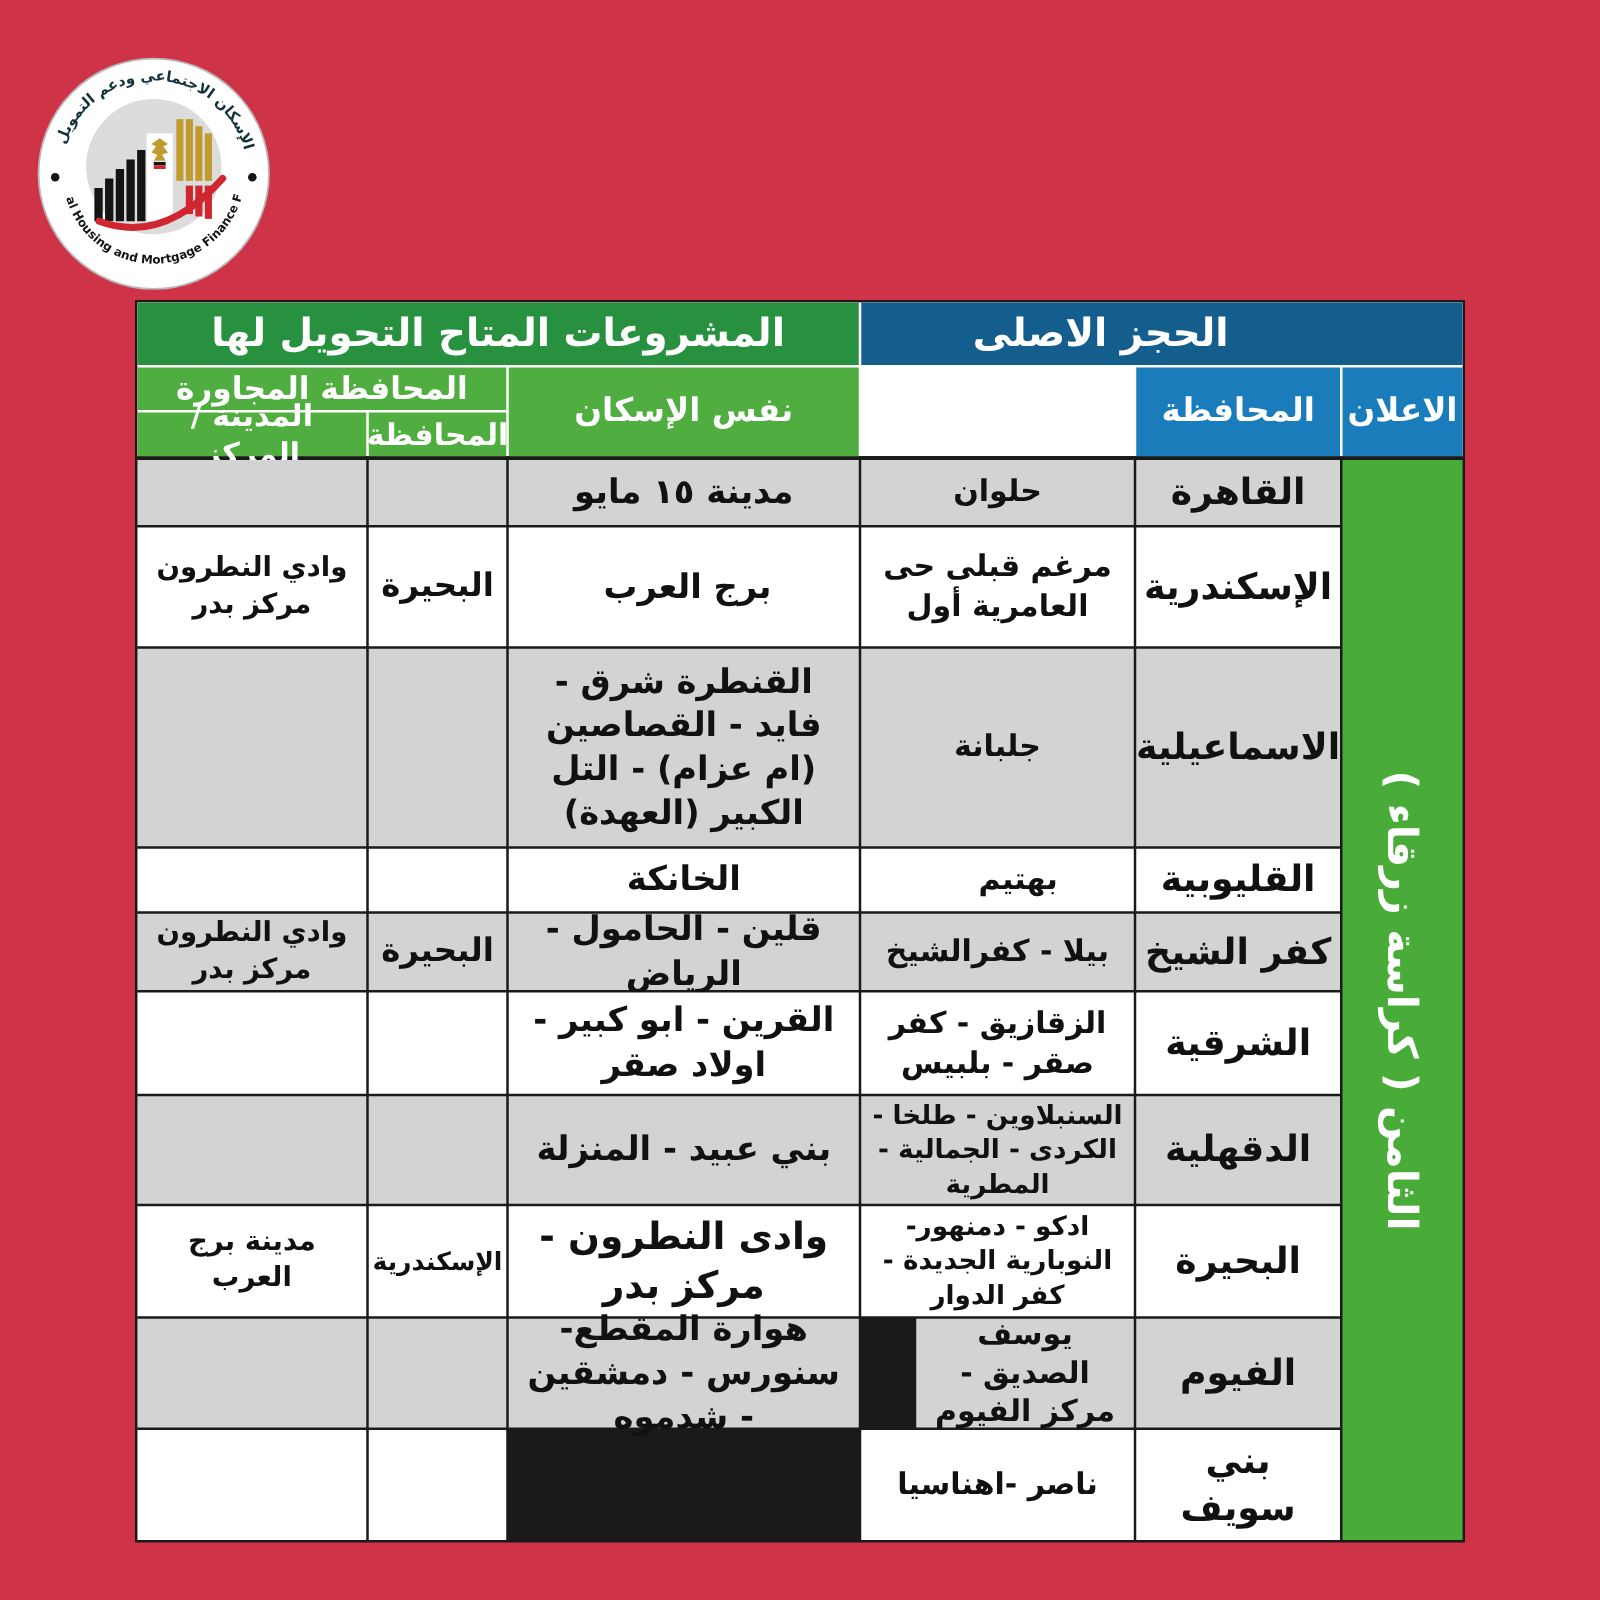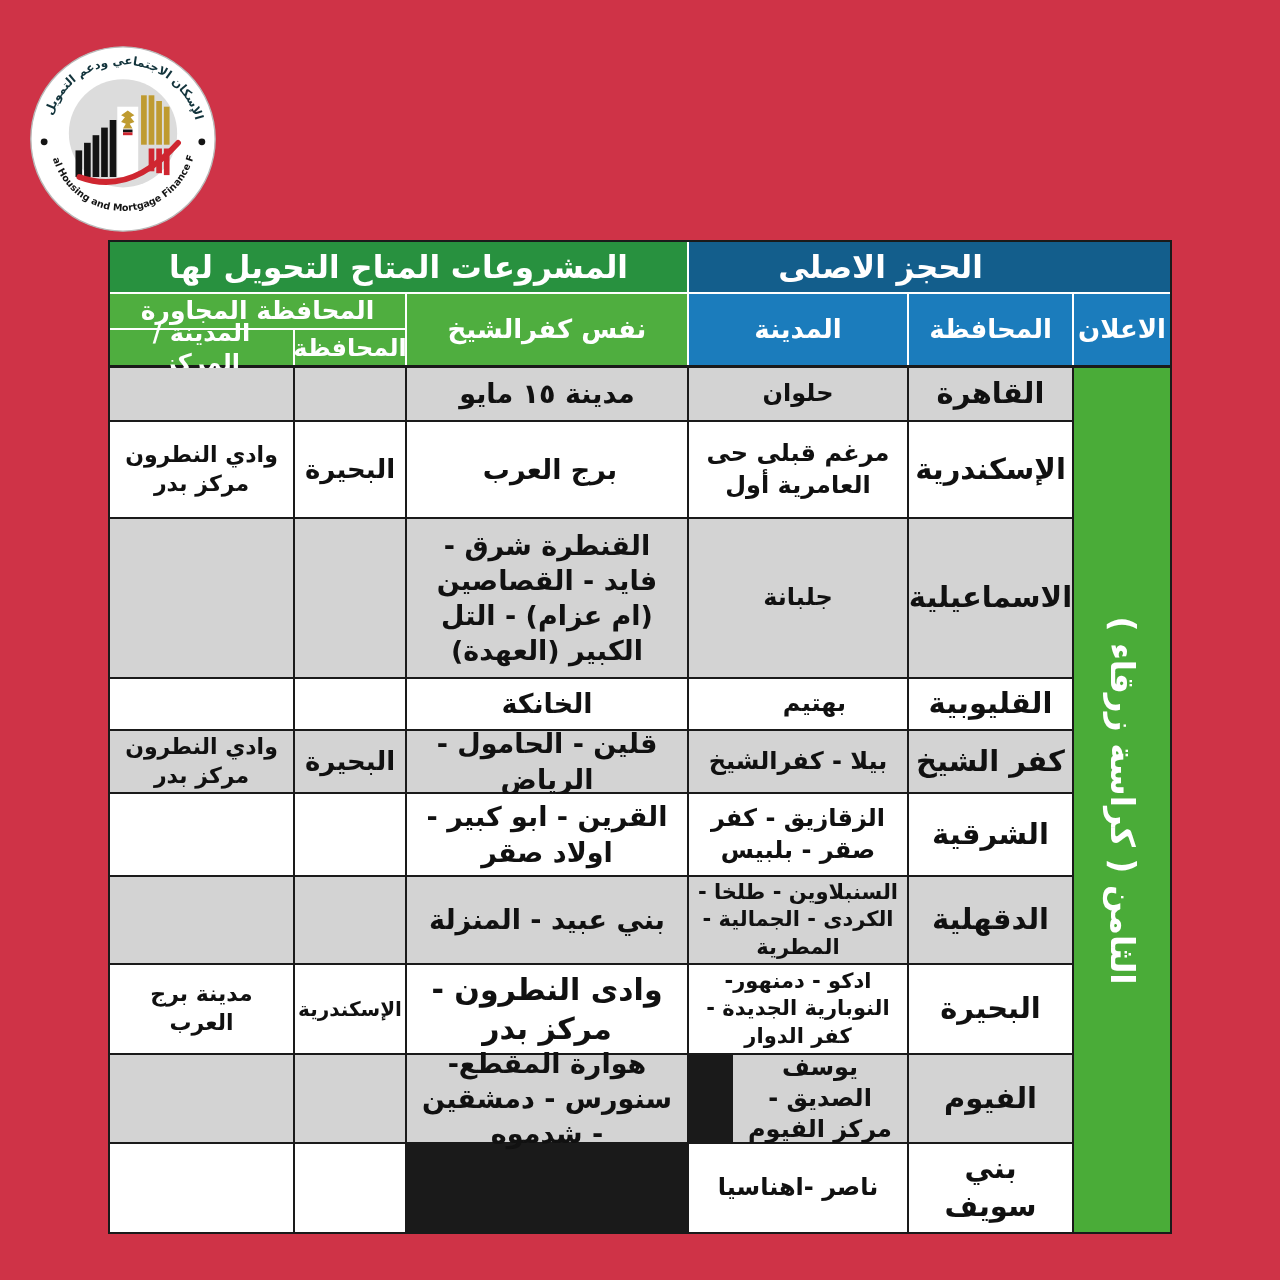--- a/index.html
+++ b/index.html
@@ -109,22 +109,21 @@
   </svg>
 </div>
 
 <div class="table-wrap">
 
   <div class="hgrid">
     <div class="hc dark-blue" style="grid-area:1/1/2/4;padding-right:98px;">الحجز الاصلى</div>
     <div class="hc dark-green" style="grid-area:1/4/2/7;">المشروعات المتاح التحويل لها</div>
     <div class="hc light-blue" style="grid-area:2/1/4/2;">الاعلان</div>
     <div class="hc light-blue" style="grid-area:2/2/4/3;">المحافظة</div>
-    <div class="hc light-blue" style="grid-area:2/3/4/4;">المدينة</div>
-    <div class="hc light-green" style="grid-area:2/4/4/5;">نفس كفرالشيخ</div>
+    <div class="hc light-green" style="grid-area:2/4/4/5;">نفس الإسكان</div>
     <div class="hc light-green" style="grid-area:2/5/3/7;font-size:25px;">المحافظة المجاورة</div>
     <div class="hc light-green" style="grid-area:3/5/4/6;font-size:24px;">المحافظة</div>
     <div class="hc light-green" style="grid-area:3/6/4/7;font-size:24px;">المدينة / المركز</div>
   </div>
 
   <div class="bgrid">
     <div class="strip" style="grid-area:1/1/11/2;">
       <div class="vtext">الثامن ( كراسة زرقاء )</div>
     </div>
 

